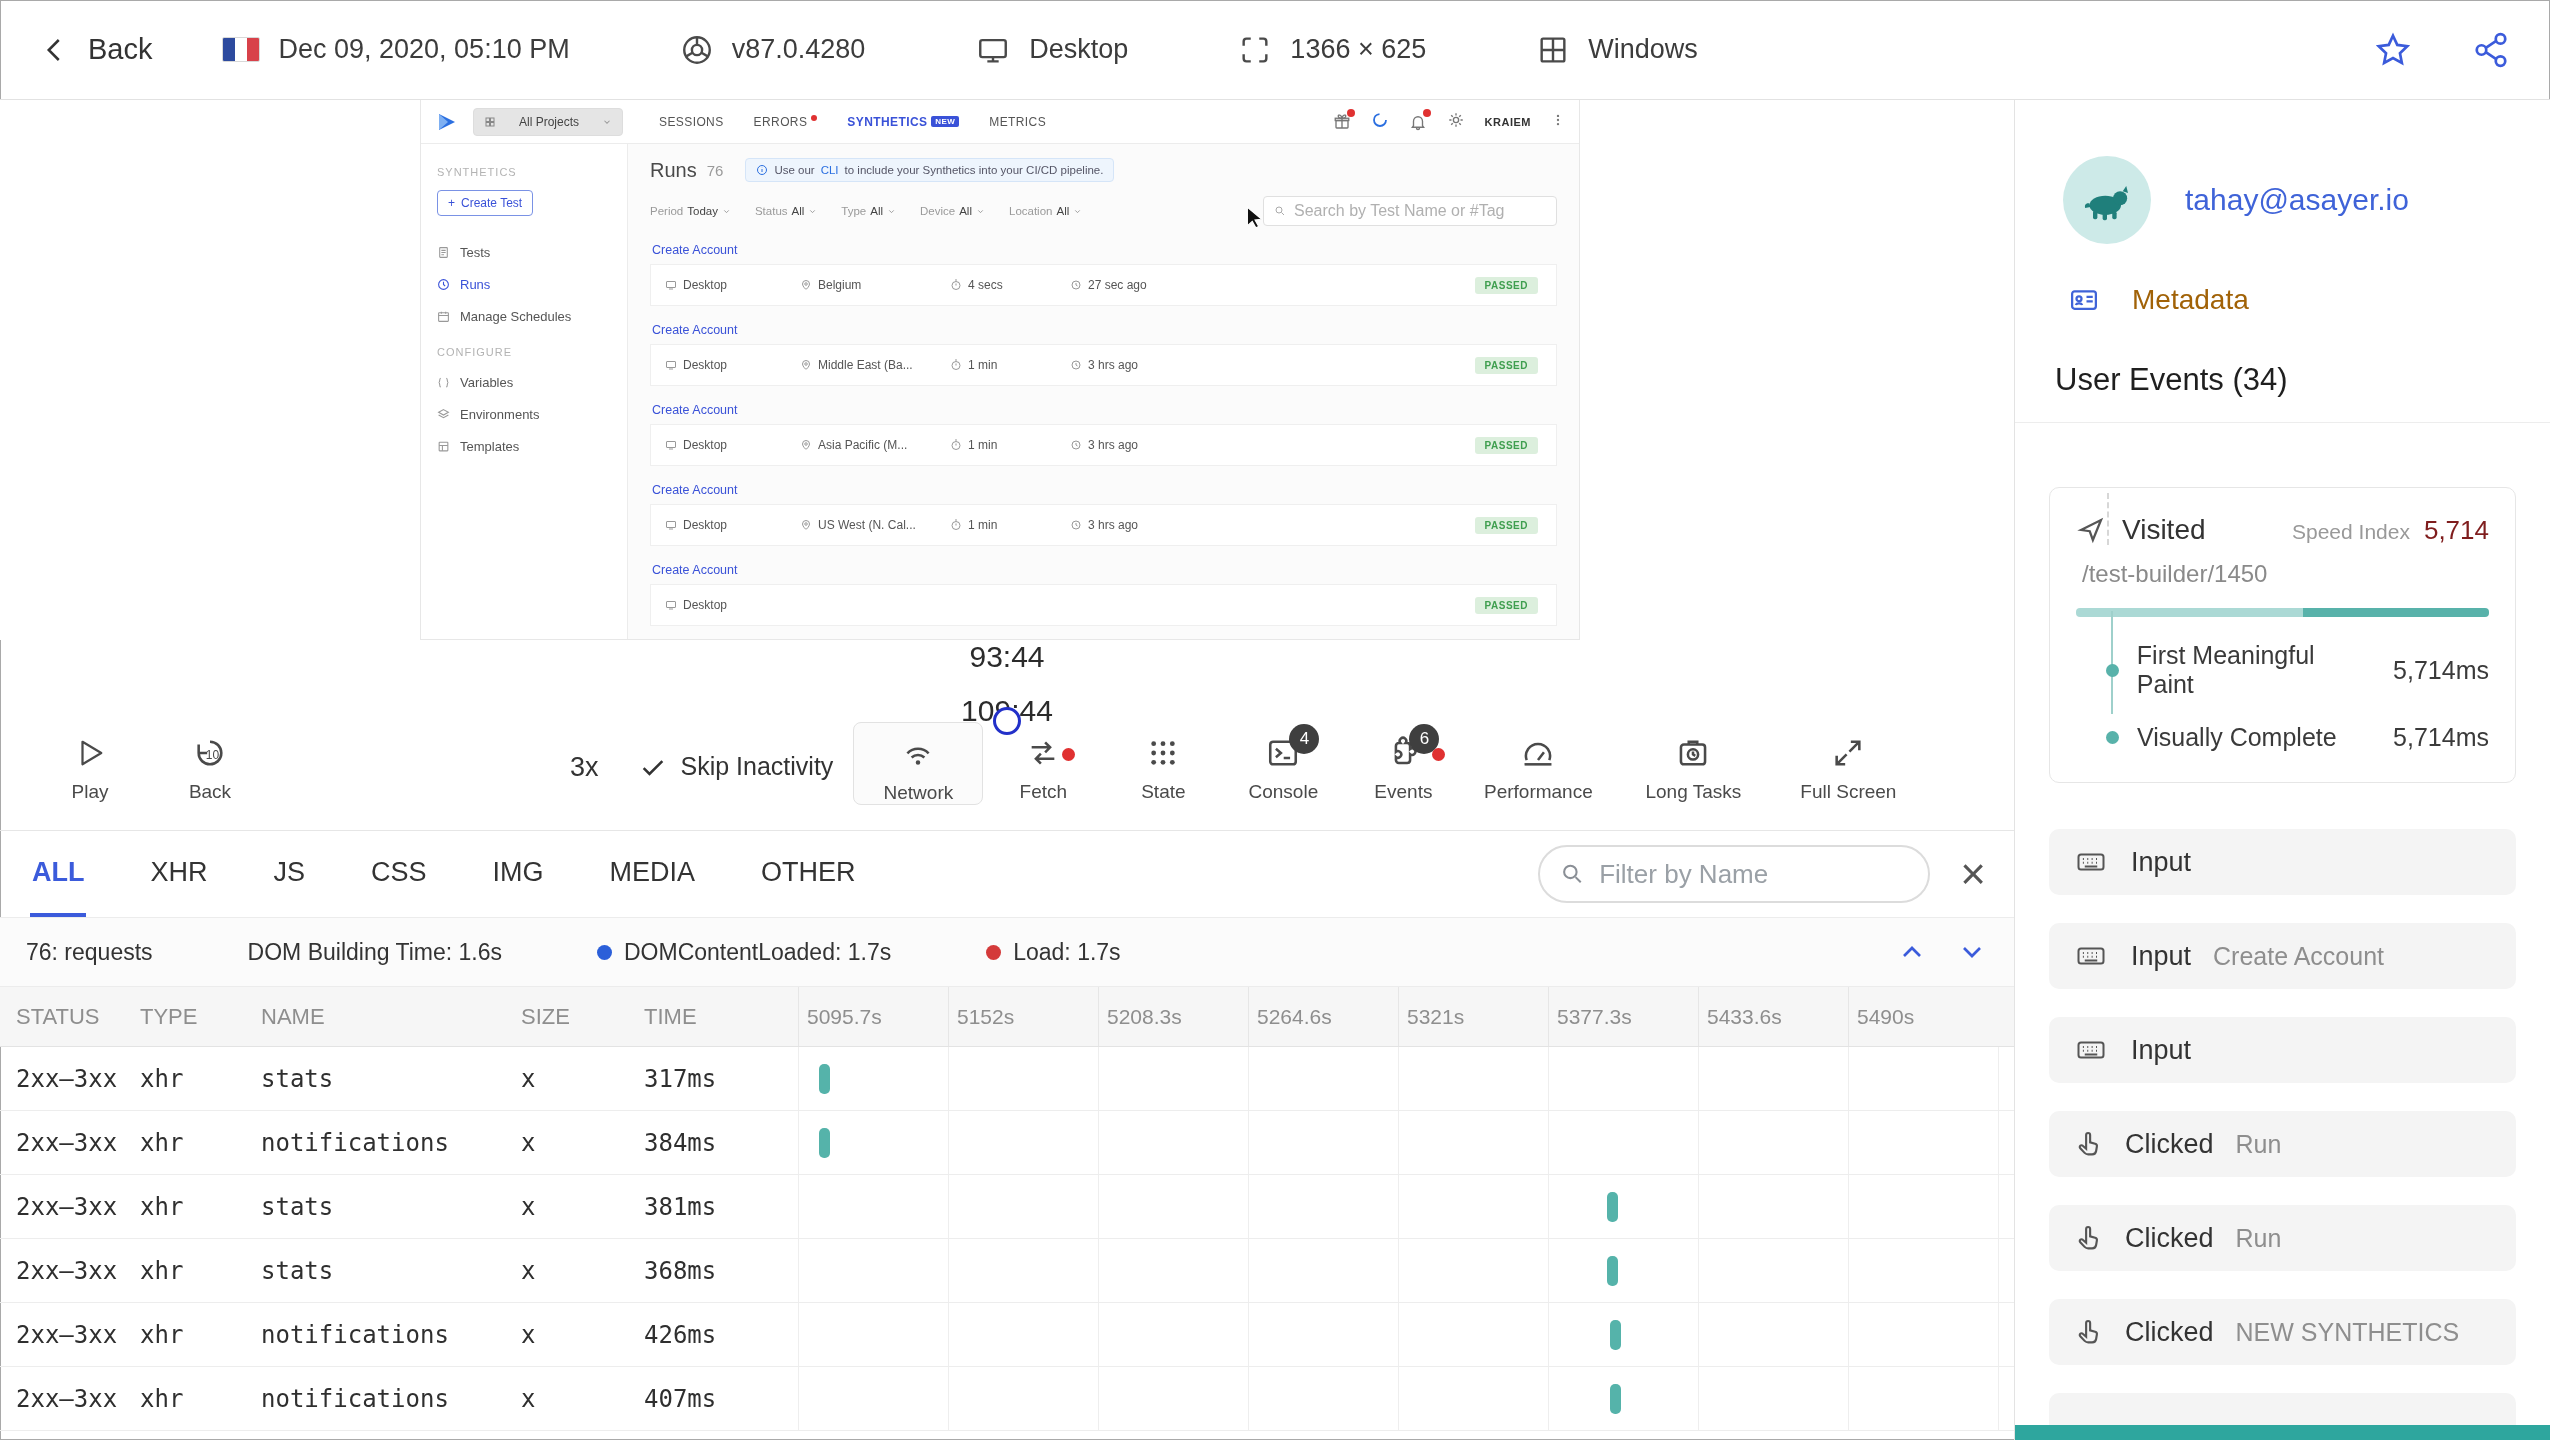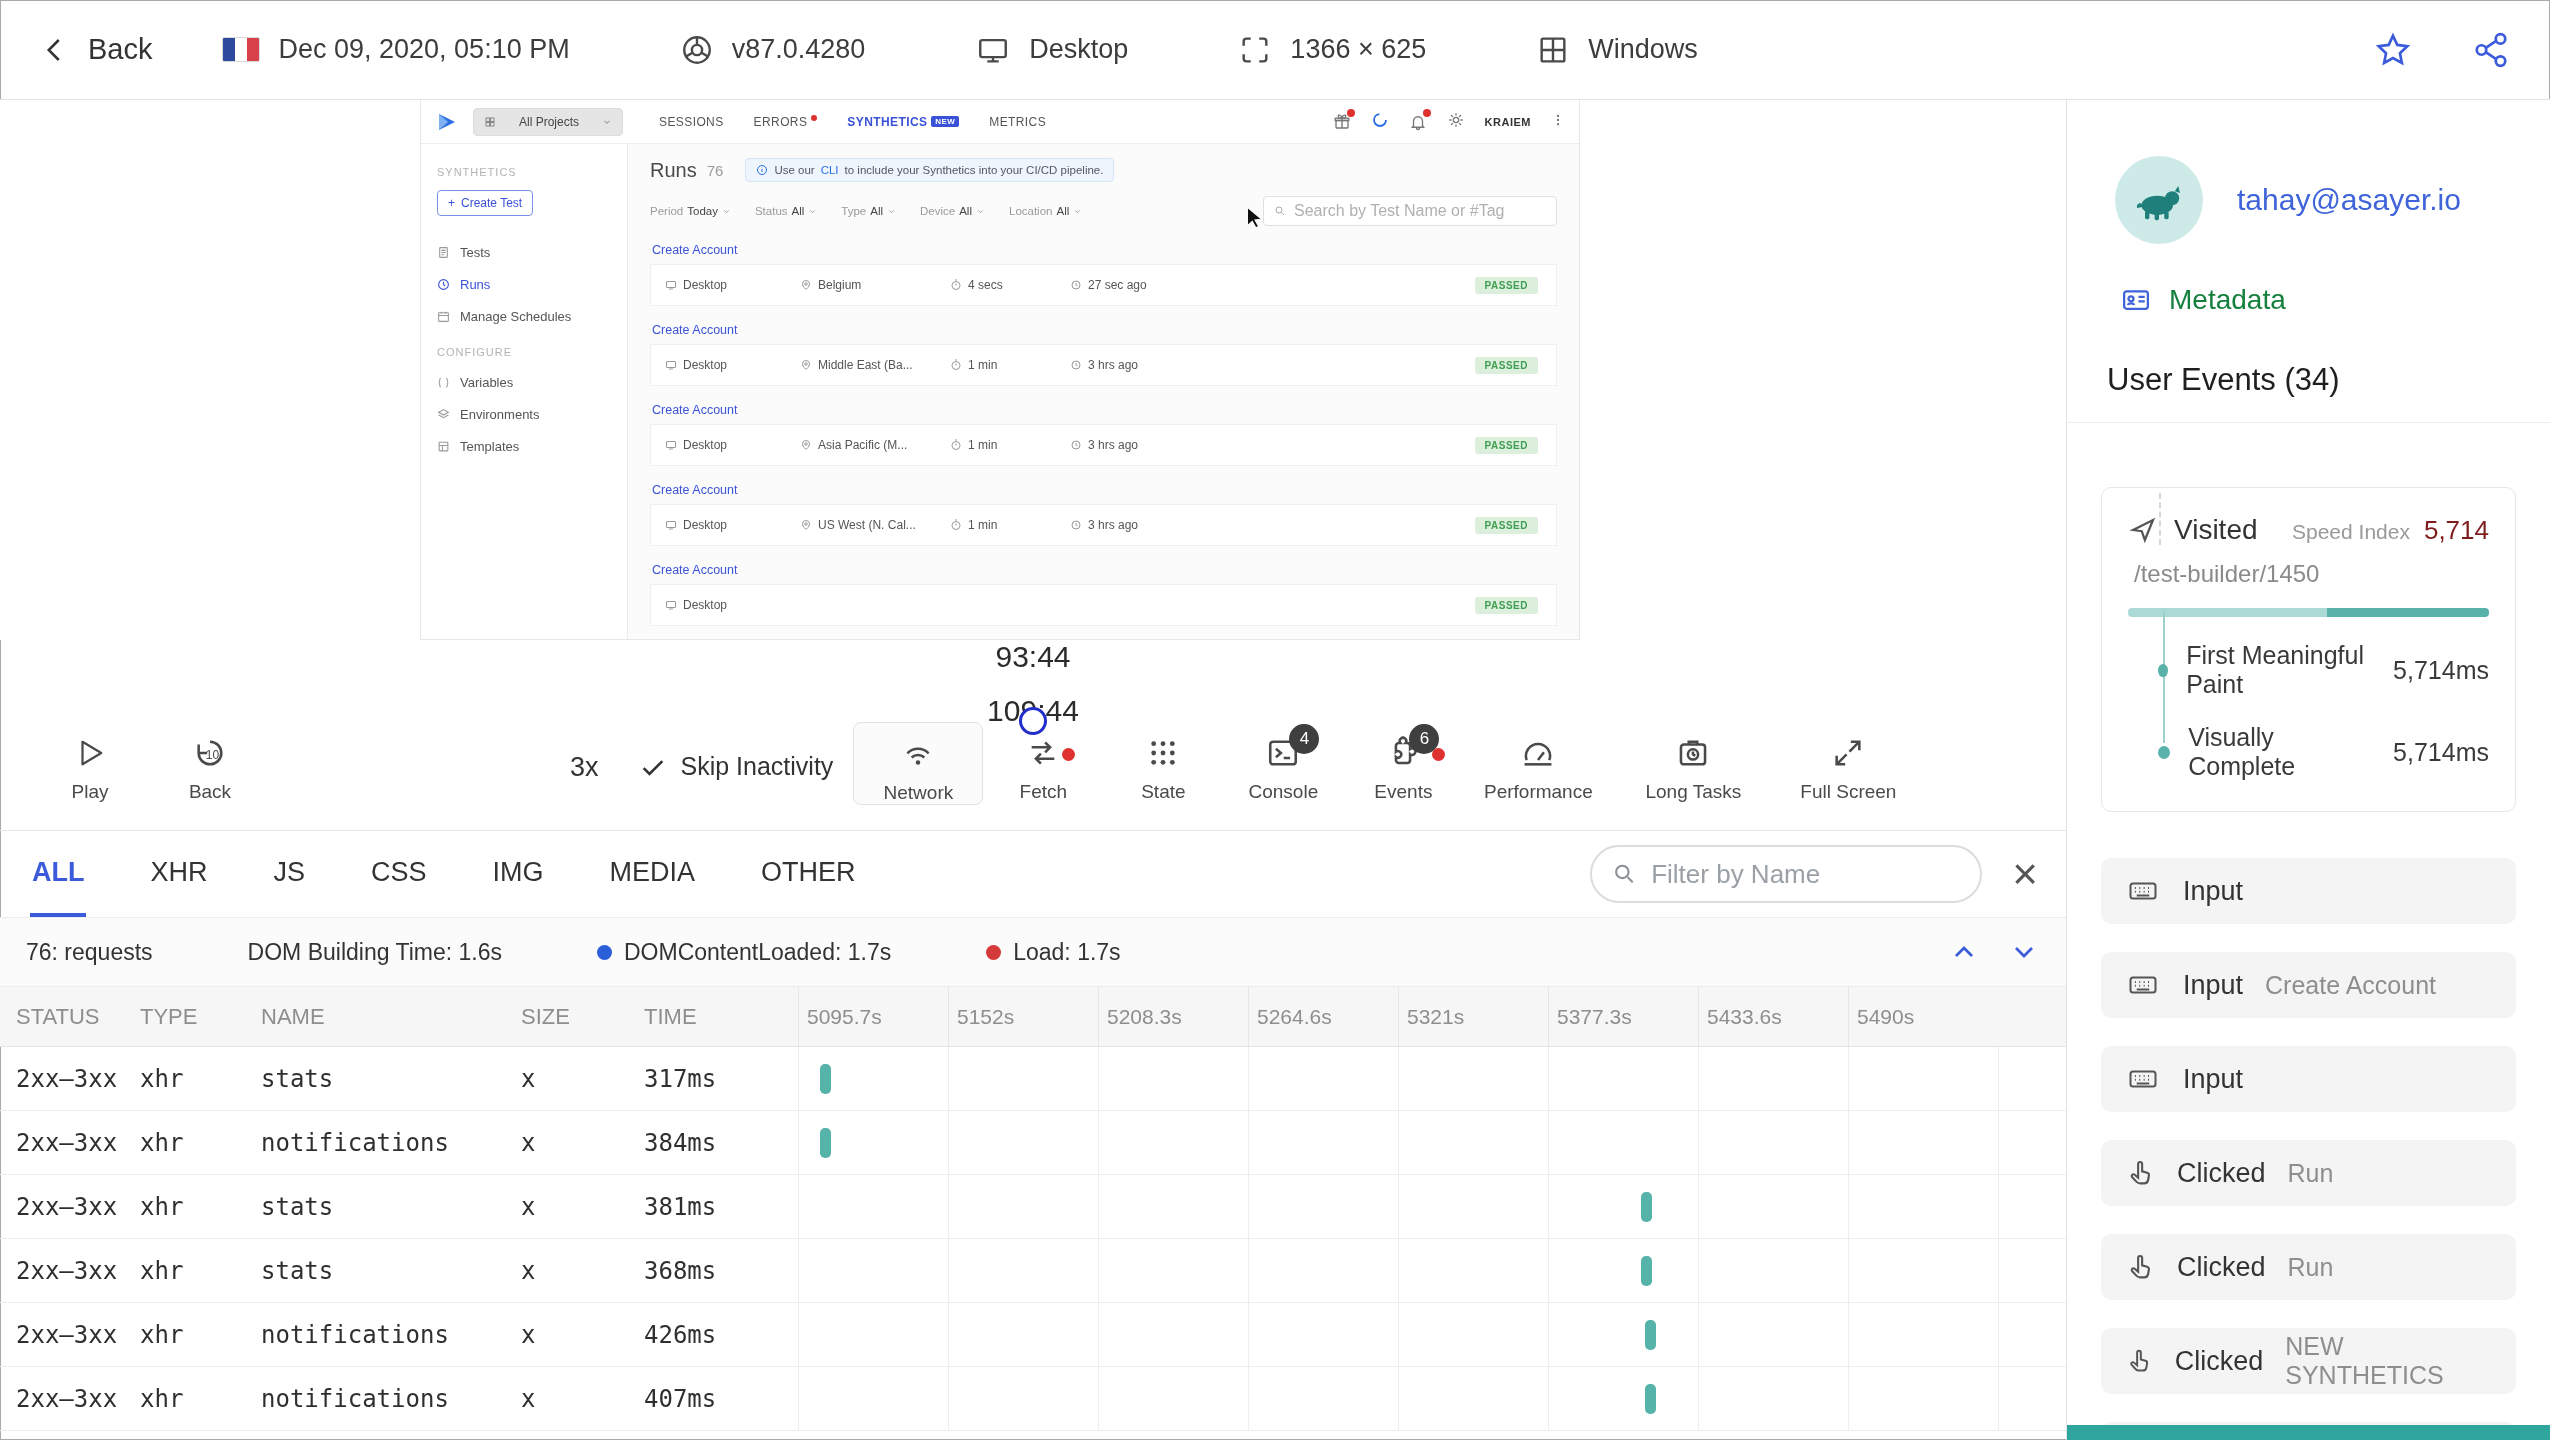--- a/index.html
+++ b/index.html
@@ -102,25 +102,25 @@
   .col-status { width:140px; padding-left:16px; } .col-type { width:121px; } .col-name { width:260px; } .col-size { width:123px; } .col-time { width:154px; }
   .timeline-head { flex:1; display:flex; }
   .tcol { width:150px; border-left:1px solid #e6e6e6; display:flex; align-items:center; padding-left:8px; font-size:21px; }
   .net-row { height:64px; border-bottom:1px solid #ededed; display:flex; align-items:center; font-size:24px; color:#2f2f2f; cursor:pointer; }
   .net-row .cell { display:flex; align-items:center; height:100%; }
   .row-timeline { flex:1; height:100%; position:relative;
       background-image:repeating-linear-gradient(to right, #eeeeee 0, #eeeeee 1px, transparent 1px, transparent 150px); }
   .marker { position:absolute; top:17px; width:11px; height:30px; border-radius:5px; background:#55b3aa; }
 
   
-  .user-panel { width:484px; border-left:1px solid #e3e3e3; position:relative; overflow:hidden; background:#fff; }
+  .user-panel { width:536px; border-left:1px solid #e3e3e3; position:relative; overflow:hidden; background:#fff; }
   .user-row { display:flex; align-items:center; gap:34px; padding:56px 0 0 48px; }
   .avatar { width:88px; height:88px; border-radius:50%; background:#cdeae8; display:flex; align-items:center; justify-content:center; }
   .email { font-size:30px; color:#3f63d8; }
-  .metadata-row { display:flex; gap:16px; align-items:center; padding:40px 0 0 52px; color:#15803d; font-size:28px; cursor:pointer; }
+  .metadata-row { display:flex; gap:31px; align-items:center; padding:40px 0 0 52px; color:#a16207; font-size:28px; cursor:pointer; }
   .events-title { padding:46px 0 24px 40px; font-size:31px; color:#1f1f1f; }
   .panel-divider { border-top:1px solid #ededed; }
   .events-scroll { padding:0 34px; position:relative; }
   .dashed { position:absolute; left:92px; top:6px; height:52px; border-left:2px dashed #d7d7d7; }
   .visited-card { margin:64px 0 46px; background:#fff; border:1px solid #e6e6e6; border-radius:10px; padding:26px 26px 30px; cursor:pointer; }
   .v-head { display:flex; align-items:center; gap:16px; }
   .v-title { font-size:28px; color:#333; }
   .v-si { margin-left:auto; display:flex; align-items:baseline; gap:14px; }
   .si-label { font-size:21px; color:#999; }
   .si-value { font-size:26px; color:#7f1d1d; }

